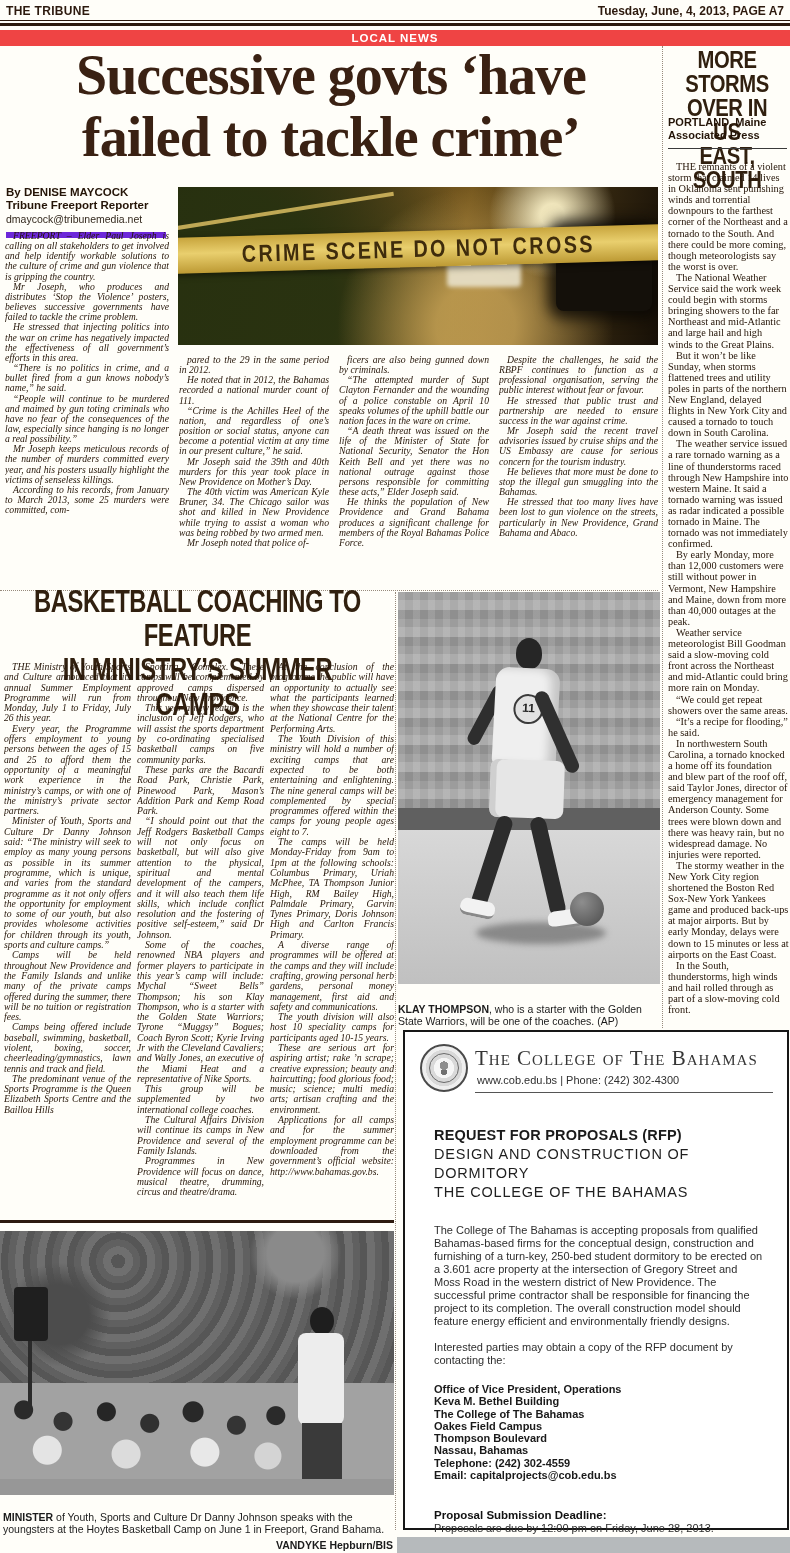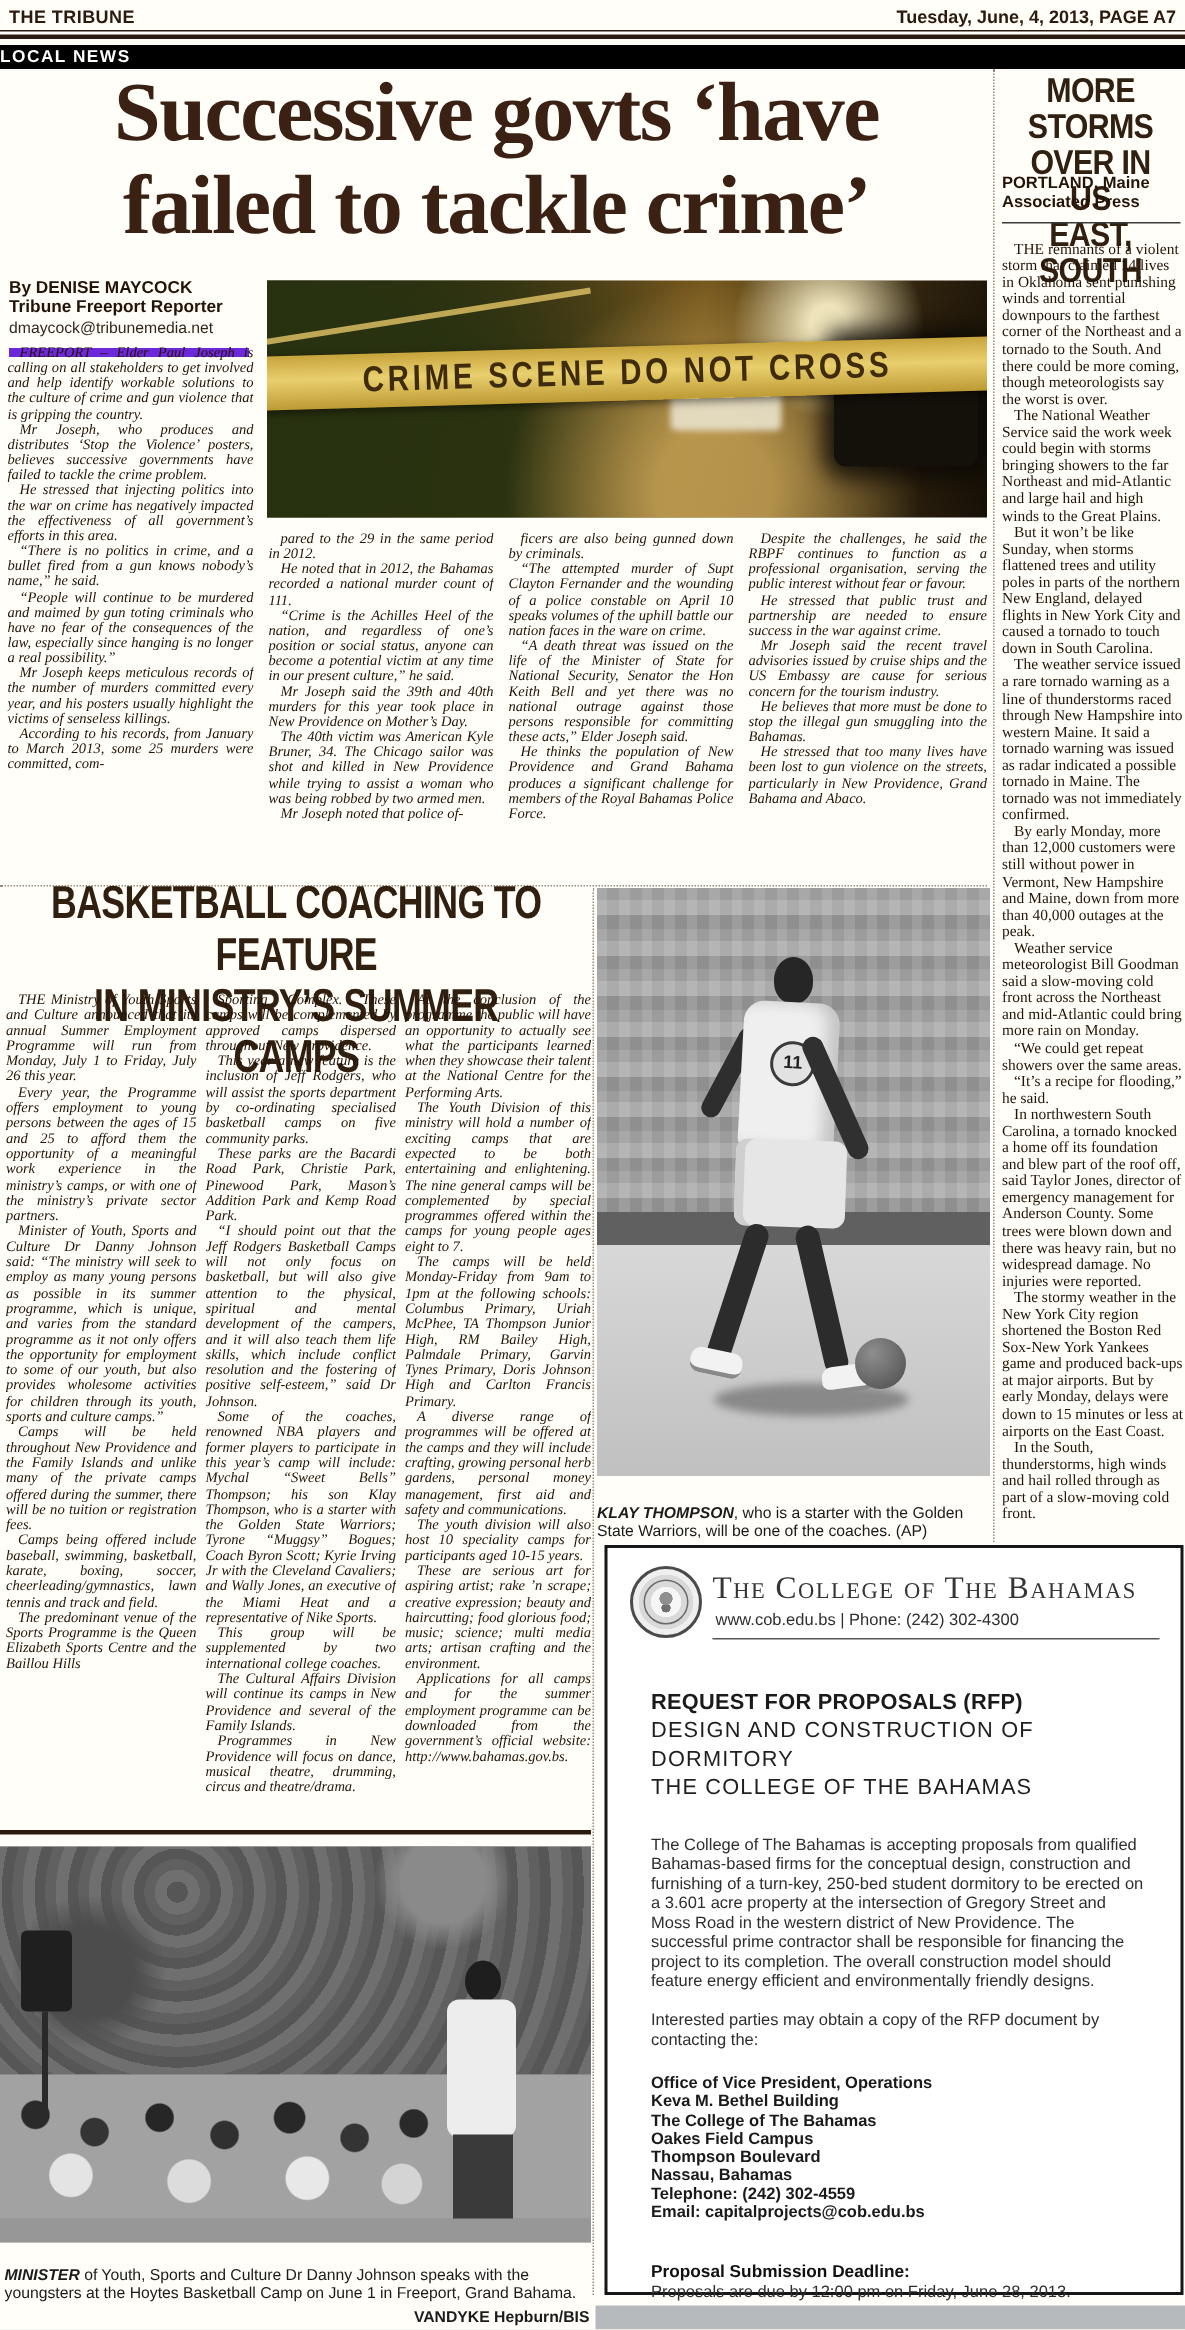--- a/index.html
+++ b/index.html
@@ -5,21 +5,21 @@
   html,body{margin:0;padding:0;background:#e9e9e9;}
   .page{position:relative;width:790px;height:1553px;background:#fffef9;margin:0 auto;
         font-family:"Liberation Serif",serif;overflow:hidden;color:#241407;}
   .abs{position:absolute;}
 
   
   .masthead{left:6px;top:4px;font:bold 12px "Liberation Sans",sans-serif;color:#2d1a0e;letter-spacing:.3px;}
   .issue{right:6px;top:4px;font:bold 12px "Liberation Sans",sans-serif;color:#2d1a0e;}
   .hr1{left:0;right:0;top:20px;height:1px;background:#2d1a0e;}
   .hr2{left:0;right:0;top:23px;height:3px;background:#2d1a0e;}
-  .banner{left:0;right:0;top:30px;height:16px;background:#000000;color:#fff;text-align:left;
+  .banner{left:0;right:0;top:30px;height:16px;background:#ef4444;color:#fff;text-align:center;
           font:bold 11.5px/16px "Liberation Sans",sans-serif;letter-spacing:1px;}
 
   
   .headline{left:0;top:44px;width:662px;text-align:center;color:#3a2113;
             font:bold 56px/62px "Liberation Serif",serif;letter-spacing:-1px;}
   .byline{left:6px;top:186px;width:160px;font-family:"Liberation Sans",sans-serif;
           border-bottom:6px solid #6d28d9;padding-bottom:6px;}
   .byline .a{font:bold 11.5px/13px "Liberation Sans",sans-serif;}
   .byline .r{font:bold 11.5px/13px "Liberation Sans",sans-serif;}
   .byline .e{font:10.5px/13px "Liberation Sans",sans-serif;color:#33281d;margin-top:1px;}
@@ -94,21 +94,21 @@
   .kp-leg-l{position:absolute;left:86px;top:222px;width:16px;height:96px;background:#2c2c2c;border-radius:8px;transform:rotate(18deg);}
   .kp-leg-r{position:absolute;left:142px;top:224px;width:16px;height:101px;background:#2c2c2c;border-radius:8px;transform:rotate(-13deg);}
   .kp-shoe-l{position:absolute;left:62px;top:308px;width:35px;height:14px;background:#f2f2f2;border-radius:7px;
     transform:rotate(12deg);border-bottom:3px solid #898989;}
   .kp-shoe-r{position:absolute;left:150px;top:318px;width:35px;height:15px;background:#f2f2f2;border-radius:7px;
     transform:rotate(-8deg);border-bottom:3px solid #898989;}
   .kp-ball{position:absolute;left:172px;top:300px;width:34px;height:34px;border-radius:50%;
     background:radial-gradient(circle at 35% 30%,#8e8e8e,#5c5c5c 75%);}
 
   .cap{position:absolute;font:10.5px/12.8px "Liberation Sans",sans-serif;color:#1b1b1b;}
-  .cap b,.cap .lead{font-weight:bold;font-style:italic;}
+  .cap b,.cap .lead{font-weight:bold;}
   .k-cap{left:398px;top:992px;width:261px;}
   .m-cap{left:3px;top:1500px;width:390px;}
   .credit{display:block;text-align:right;font-weight:bold;margin-top:3px;}
 
   .secrule{left:0;top:1220px;width:394px;height:3px;background:#2d1a0e;}
 
   
   .minister{left:0;top:1231px;width:394px;height:264px;overflow:hidden;background:#8f8f8f;}
   .mp-trees{position:absolute;left:0;right:0;top:0;height:152px;background-color:#636363;
     background-image:
@@ -249,21 +249,21 @@
 
   <div class="abs b-head">
     <div>BASKETBALL COACHING TO FEATURE</div>
     <div>IN MINISTRY’S SUMMER CAMPS</div>
   </div>
   <div class="abs ncol bc1">
       <p>THE Ministry of Youth Sports and Culture announced that its annual Summer Employment Programme will run from Monday, July 1 to Friday, July 26 this year.</p>
       <p>Every year, the Programme offers employment to young persons between the ages of 15 and 25 to afford them the opportunity of a meaningful work experience in the ministry’s camps, or with one of the ministry’s private sector partners.</p>
       <p>Minister of Youth, Sports and Culture Dr Danny Johnson said: “The ministry will seek to employ as many young persons as possible in its summer programme, which is unique, and varies from the standard programme as it not only offers the opportunity for employment to some of our youth, but also provides wholesome activities for children through its youth, sports and culture camps.”</p>
       <p>Camps will be held throughout New Providence and the Family Islands and unlike many of the private camps offered during the summer, there will be no tuition or registration fees.</p>
-      <p>Camps being offered include baseball, swimming, basketball, karate, boxing, soccer, cheerleading/gymnastics, lawn tennis and track and field.</p>
+      <p>Camps being offered include baseball, swimming, basketball, violent, boxing, soccer, cheerleading/gymnastics, lawn tennis and track and field.</p>
       <p>The predominant venue of the Sports Programme is the Queen Elizabeth Sports Centre and the Baillou Hills</p>
     </div>
   <div class="abs ncol bc2">
       <p>Sporting Complex. These camps will be complemented by approved camps dispersed throughout New Providence.</p>
       <p>This year a new feature is the inclusion of Jeff Rodgers, who will assist the sports department by co-ordinating specialised basketball camps on five community parks.</p>
       <p>These parks are the Bacardi Road Park, Christie Park, Pinewood Park, Mason’s Addition Park and Kemp Road Park.</p>
       <p>“I should point out that the Jeff Rodgers Basketball Camps will not only focus on basketball, but will also give attention to the physical, spiritual and mental development of the campers, and it will also teach them life skills, which include conflict resolution and the fostering of positive self-esteem,” said Dr Johnson.</p>
       <p>Some of the coaches, renowned NBA players and former players to participate in this year’s camp will include: Mychal “Sweet Bells” Thompson; his son Klay Thompson, who is a starter with the Golden State Warriors; Tyrone “Muggsy” Bogues; Coach Byron Scott; Kyrie Irving Jr with the Cleveland Cavaliers; and Wally Jones, an executive of the Miami Heat and a representative of Nike Sports.</p>
       <p>This group will be supplemented by two international college coaches.</p>
       <p>The Cultural Affairs Division will continue its camps in New Providence and several of the Family Islands.</p>

